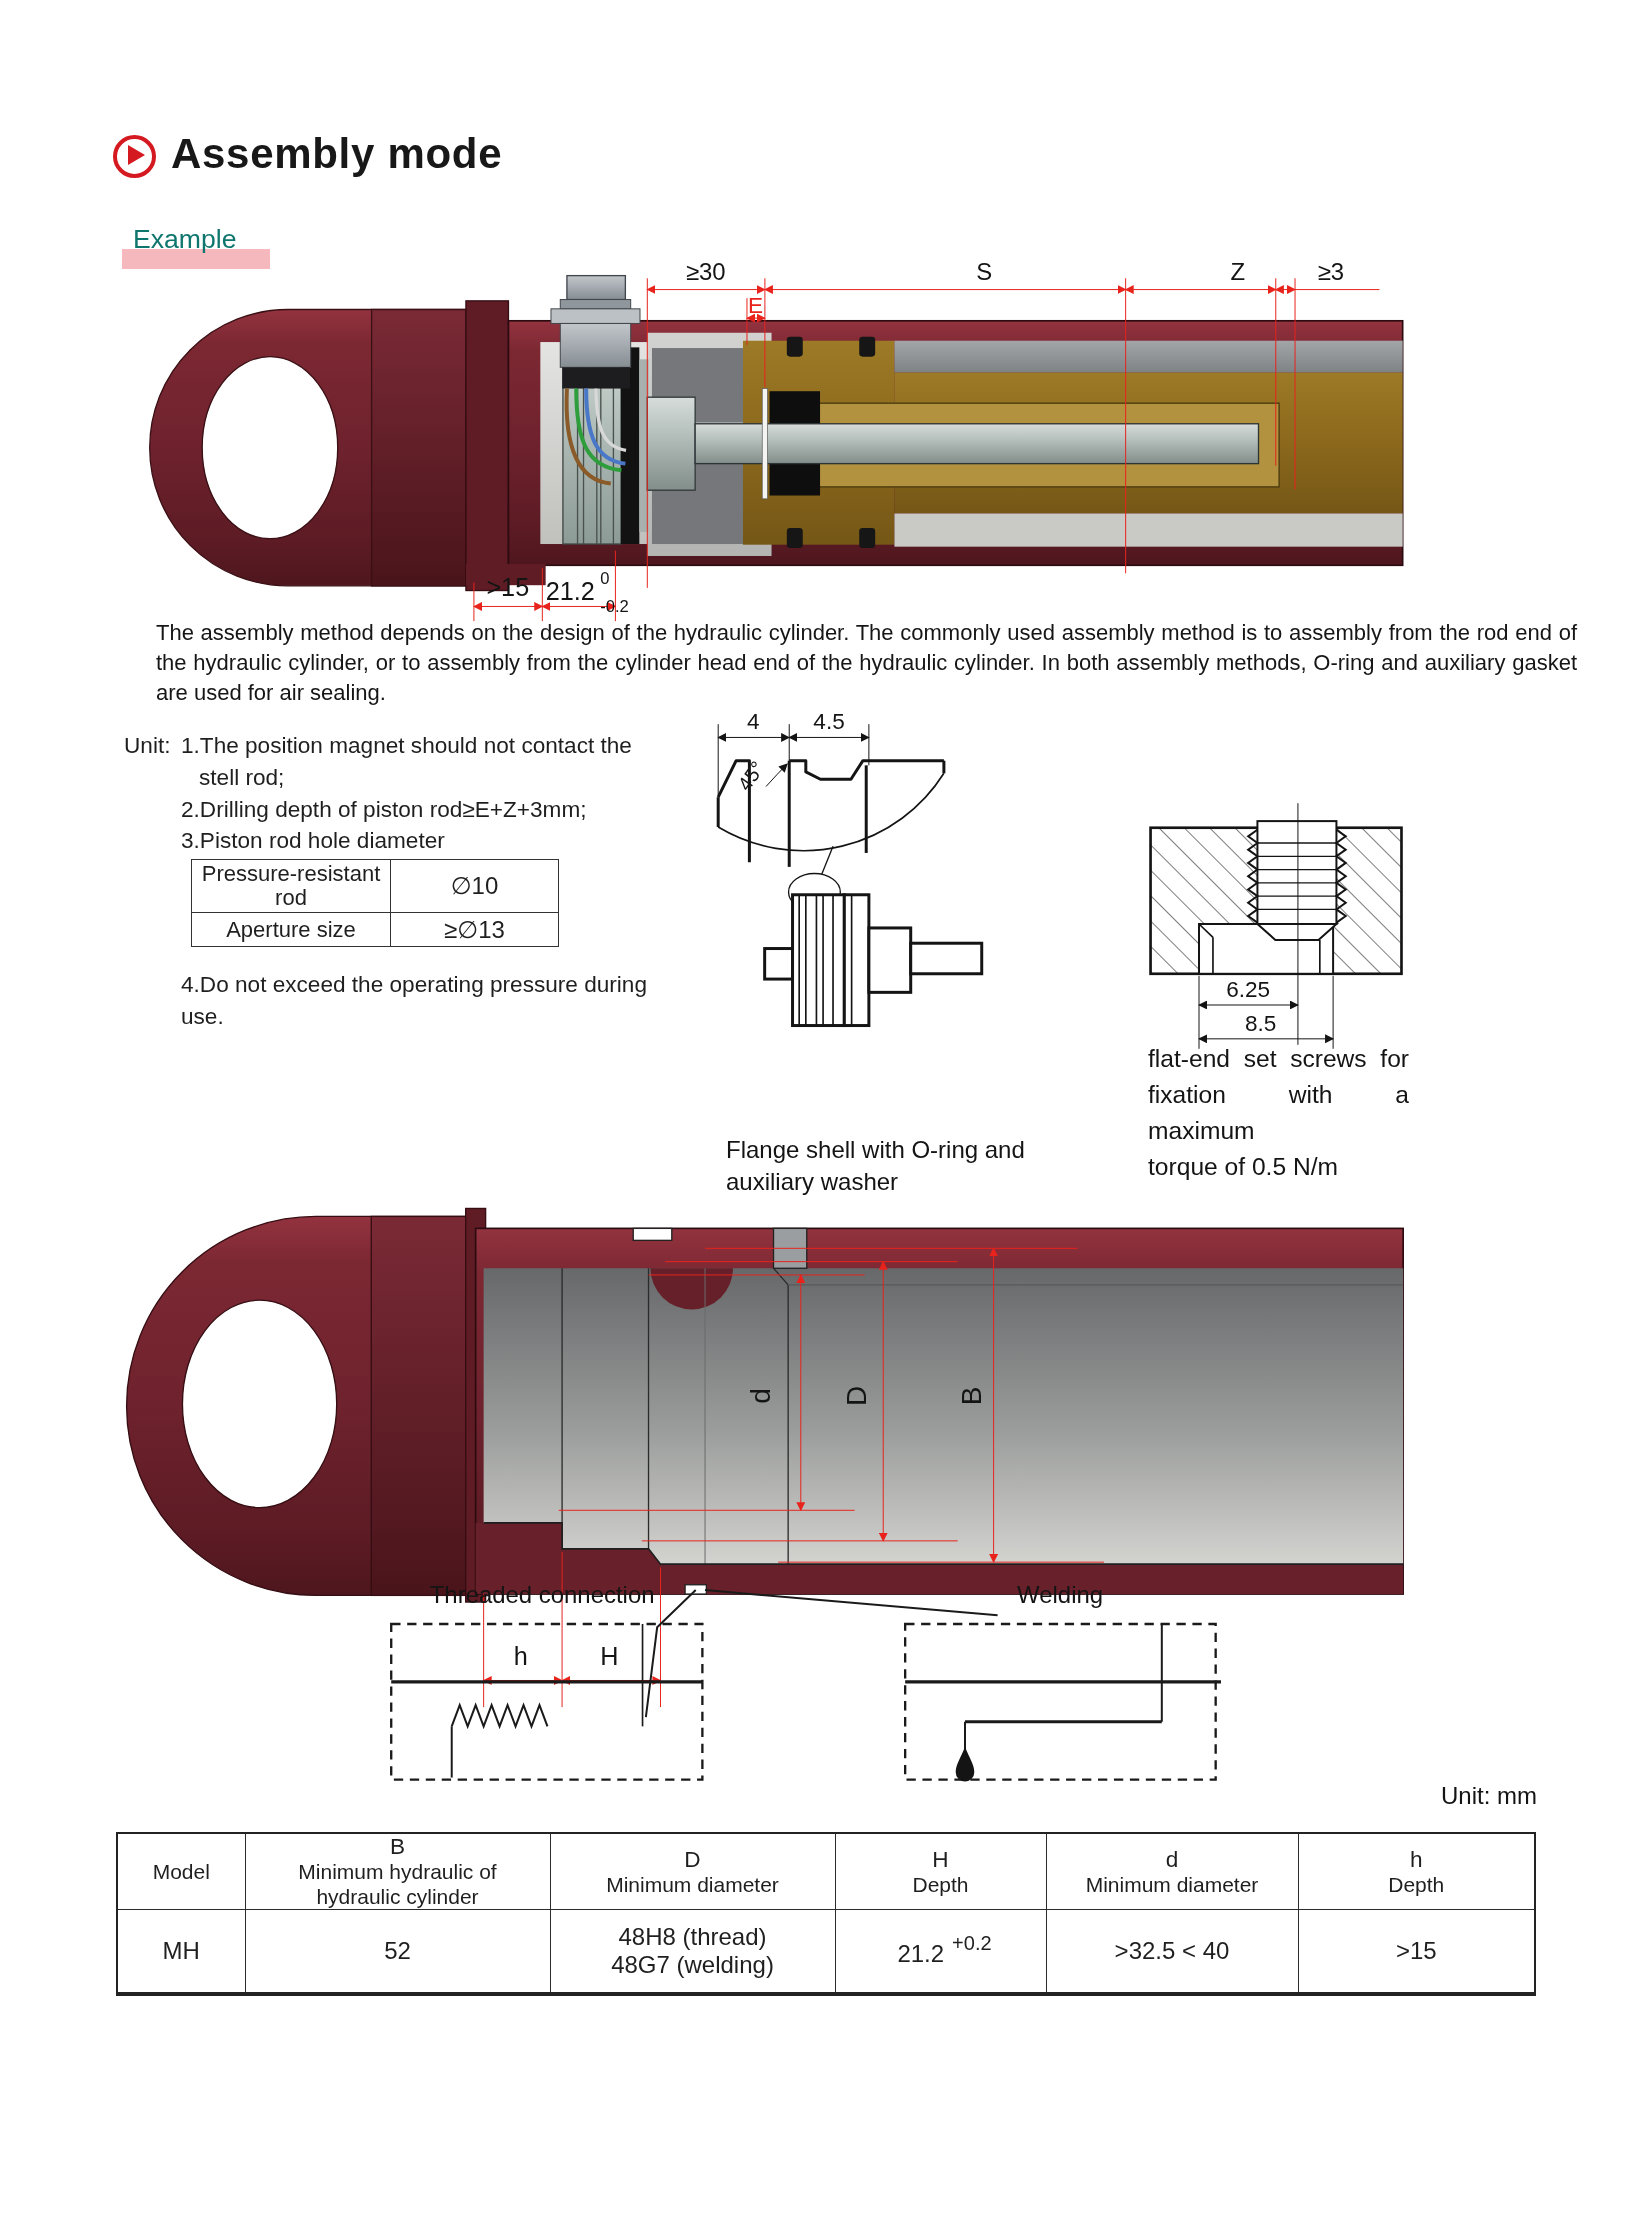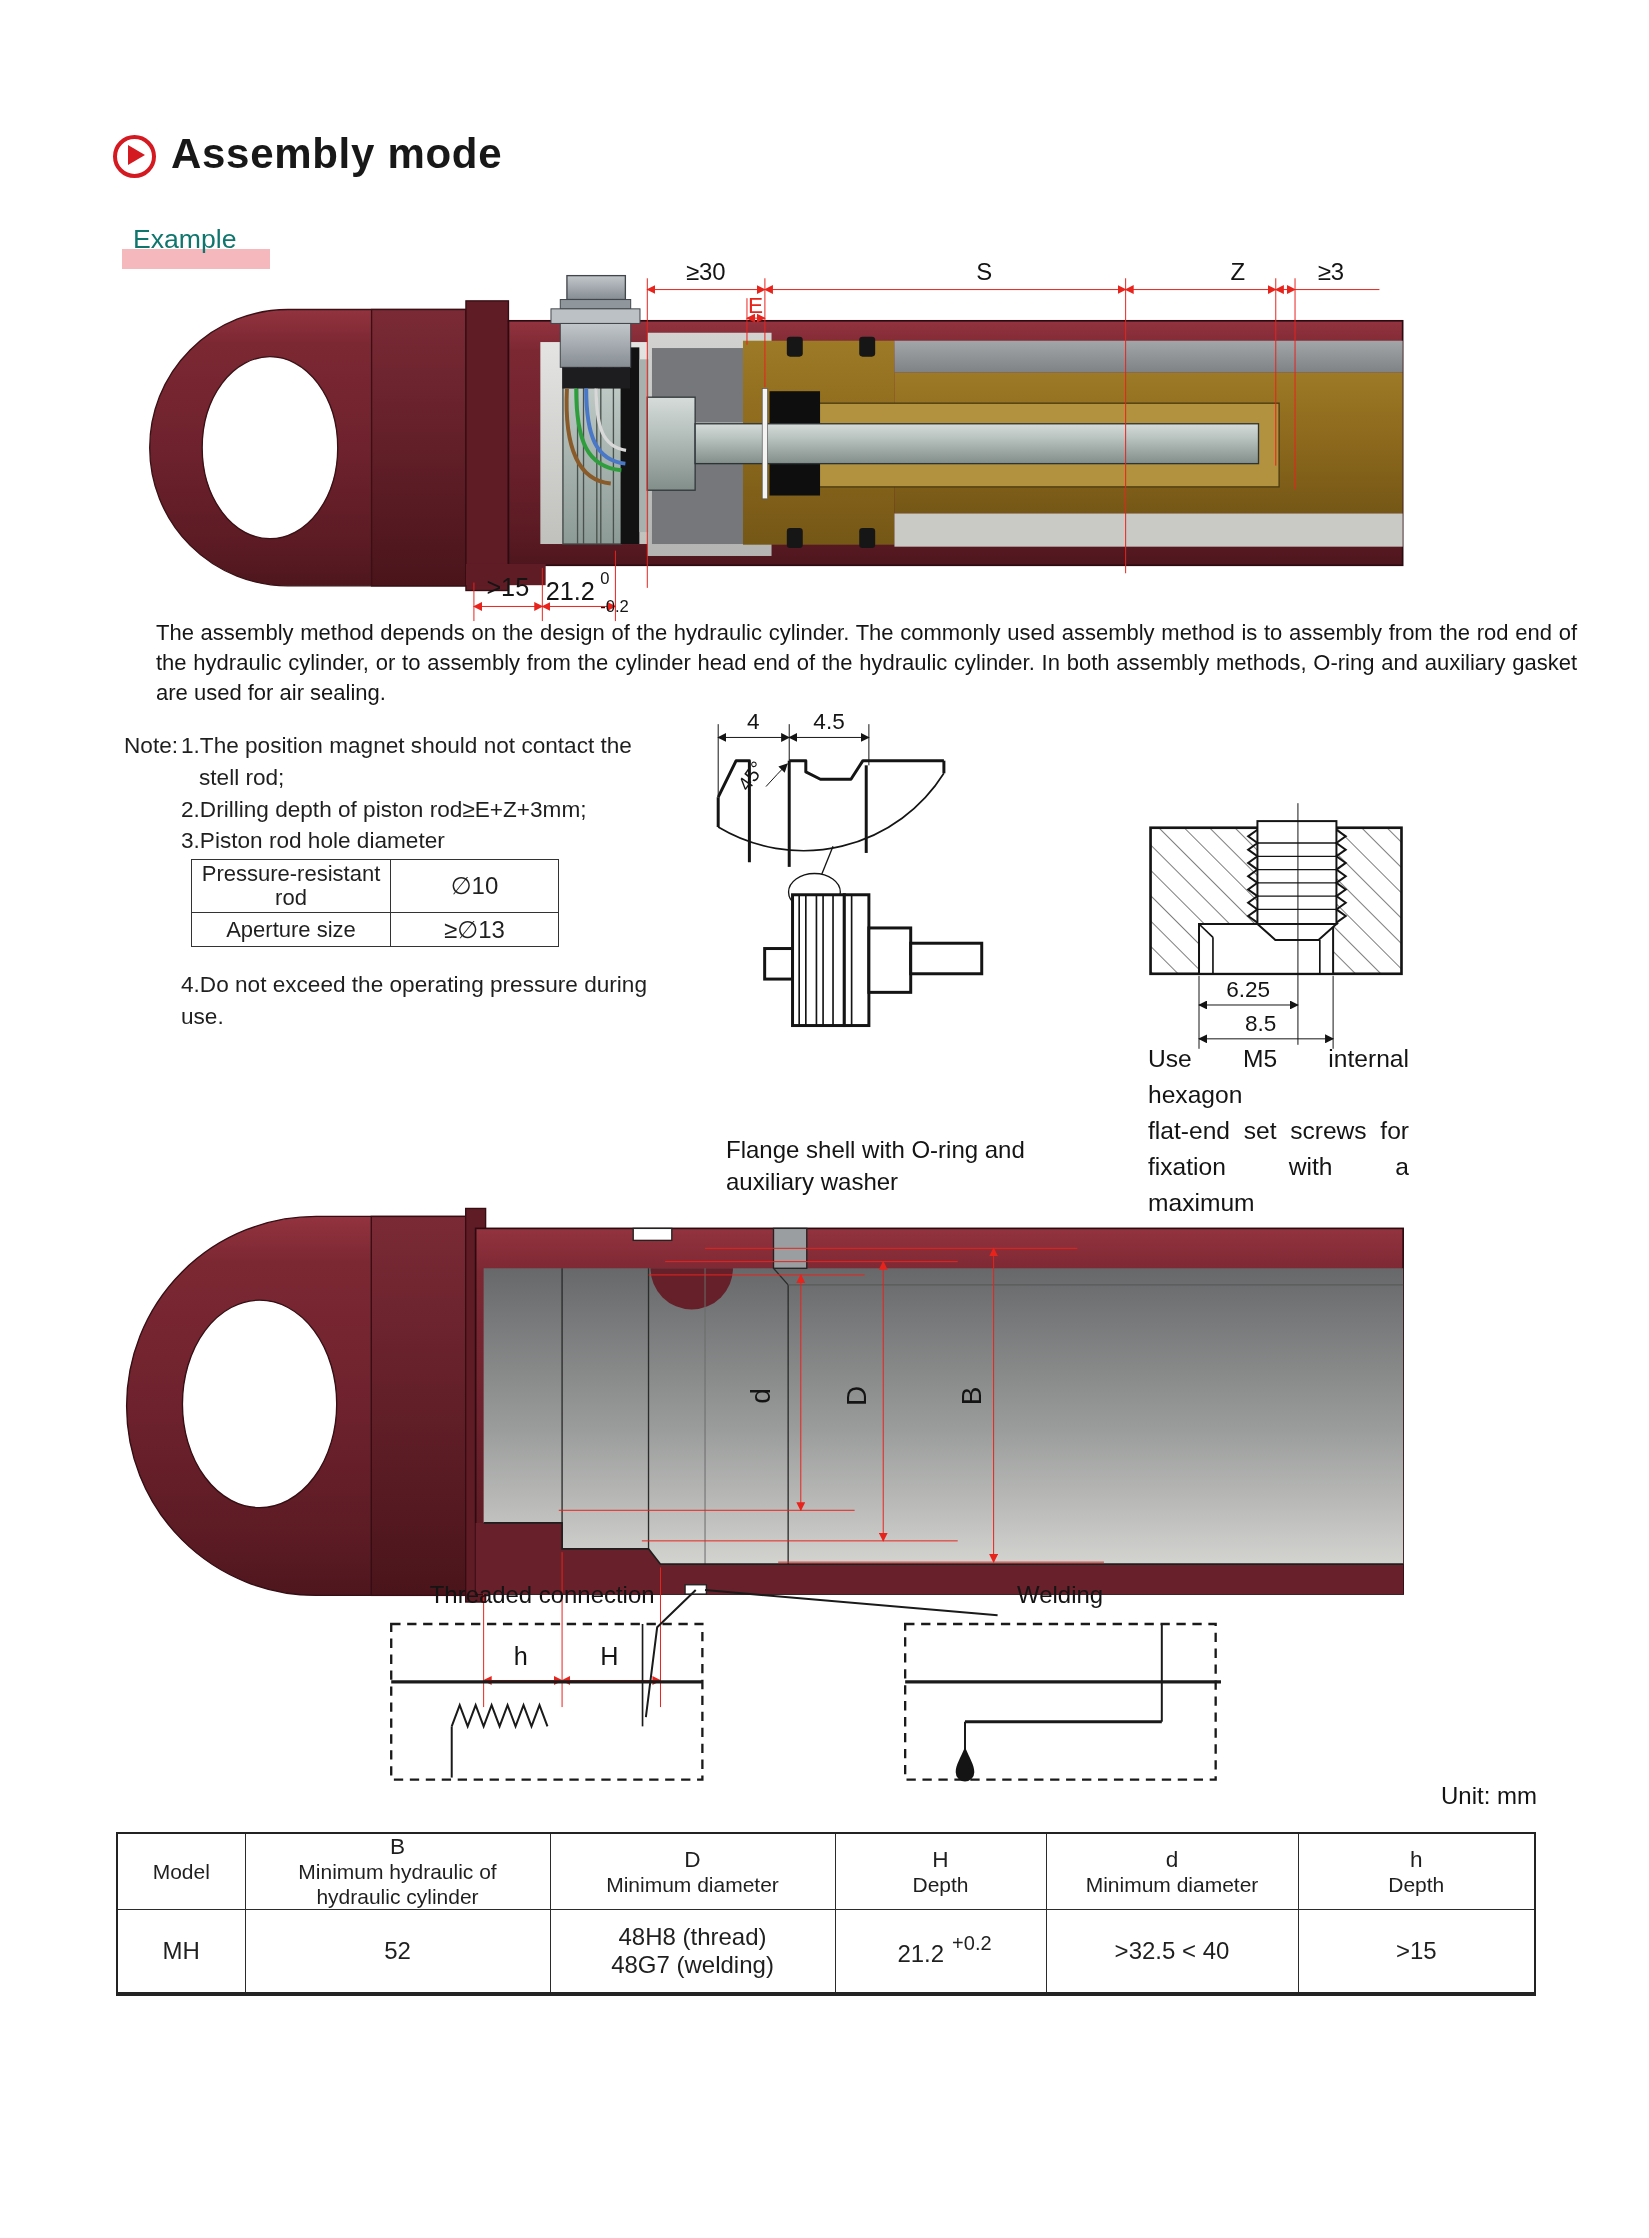--- a/index.html
+++ b/index.html
@@ -175,21 +175,21 @@
     <text x="1136" y="470" text-anchor="middle" fill="#e8231c" font-size="34">E</text>
     <text x="763" y="897" text-anchor="middle" font-size="38">&gt;15</text>
     <text x="820" y="903" font-size="38">21.2</text>
     <text x="902" y="878" font-size="25">0</text>
     <text x="902" y="921" font-size="25">-0.2</text>
   </g>
 </svg>
 
 <div class="abs paragraph">The assembly method depends on the design of the hydraulic cylinder. The commonly used assembly method is to assembly from the rod end of the hydraulic cylinder, or to assembly from the cylinder head end of the hydraulic cylinder. In both assembly methods, O-ring and auxiliary gasket are used for air sealing.</div>
 
-<div class="abs note-label">Note:</div>
+<div class="abs note-label">Unit:</div>
 <div class="abs note-line" style="left:181px;top:733px">1.The position magnet should not contact the</div>
 <div class="abs note-line" style="left:199px;top:765px">stell rod;</div>
 <div class="abs note-line" style="left:181px;top:797px">2.Drilling depth of piston rod≥E+Z+3mm;</div>
 <div class="abs note-line" style="left:181px;top:828px">3.Piston rod hole diameter</div>
 <div class="abs mini-table">
   <div class="cell">
     <span>Pressure-resistant</span>
     <span>rod</span>
   </div>
   <div class="cell val">∅10</div>
@@ -281,21 +281,20 @@
   <g stroke="#141414" stroke-width="1.5">
     <line x1="1803" y1="1468" x2="1803" y2="1578"></line>
     <line x1="2005" y1="1468" x2="2005" y2="1578"></line>
     <line x1="1803" y1="1512" x2="1952" y2="1512" marker-start="url(#s3ab)" marker-end="url(#s3ab)"></line>
     <line x1="1803" y1="1563" x2="2005" y2="1563" marker-start="url(#s3ab)" marker-end="url(#s3ab)"></line>
   </g>
   <text x="1877" y="1500" text-anchor="middle" font-size="34" fill="#141414">6.25</text>
   <text x="1896" y="1551" text-anchor="middle" font-size="34" fill="#141414">8.5</text>
 </svg>
 <div class="abs screw-text">
-  <div class="j">Use M5 internal hexagon</div>
   <div class="j">flat-end set screws for</div>
   <div class="j">fixation with a maximum</div>
   <div>torque of 0.5 N/m</div>
 </div>
 
 <svg style="left:100px;top:1193px" width="1363" height="602" viewBox="150 1795 2050 905">
   <defs>
     <linearGradient id="s4mar" x1="0" y1="0" x2="0" y2="1">
       <stop offset="0" stop-color="#93333f"></stop>
         <stop offset="0.12" stop-color="#7c2833"></stop>

